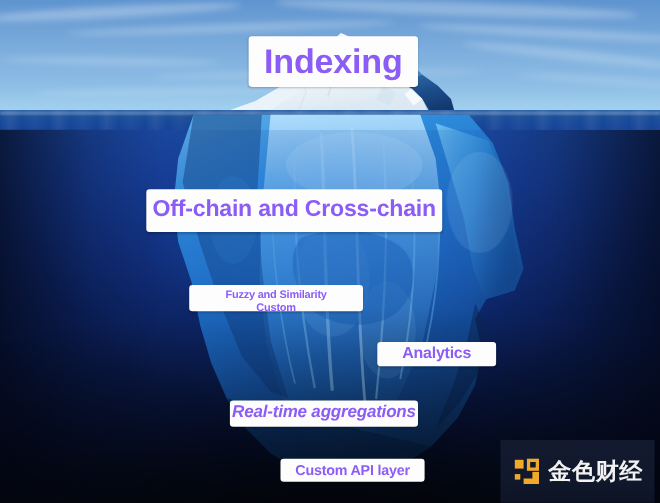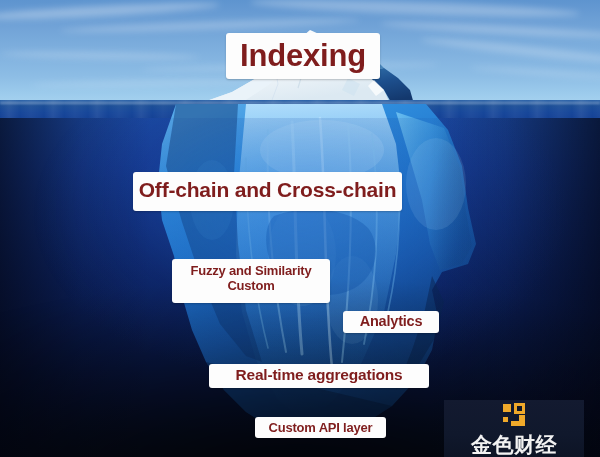--- a/index.html
+++ b/index.html
@@ -141,21 +141,21 @@
     position: absolute;
     left: 96px; top: 104px;
     width: 404px; height: 353px;
   }
   .berg-bottom svg { display: block; }
 
   
   .label {
     position: absolute;
     background: #fdfdfd;
-    color: #7f1d1d;
+    color: #8b5cf6;
     border-radius: 3px;
     text-align: center;
     font-weight: bold;
     line-height: 1.16;
     letter-spacing: -0.2px;
     box-shadow: 0 1px 2px rgba(0,0,0,0.22);
     box-sizing: border-box;
   }
 
   #label-indexing {
@@ -165,54 +165,54 @@
     padding-top: 5px;
   }
   #label-merges {
     left: 133px; top: 172px;
     width: 269px; height: 39px;
     font-size: 21px;
     padding-top: 6px;
   }
   #label-fuzzy {
     left: 172px; top: 259px;
-    width: 158px; height: 44px;
-    font-size: 13px;
+    width: 158px; height: 24px;
+    font-size: 10px;
     padding-top: 4px;
   }
   #label-analytics {
     left: 343px; top: 311px;
-    width: 96px; height: 22px;
+    width: 108px; height: 22px;
     font-size: 14.5px;
     padding-top: 2px;
   }
   #label-realtime {
     left: 209px; top: 364px;
-    width: 220px; height: 24px;
+    width: 171px; height: 24px;
     font-size: 15.5px;
     padding-top: 2px;
+    font-style: italic;
   }
   #label-customapi {
     left: 255px; top: 417px;
     width: 131px; height: 21px;
     font-size: 13px;
     padding-top: 3px;
   }
 
   
   #watermark {
     position: absolute;
-    right: 16px; bottom: 0;
+    right: 5px; bottom: 0;
     width: 140px; height: 57px;
     background: linear-gradient(180deg, #131a30 0%, #10182c 60%, #0d1425 100%);
     display: flex;
     align-items: center;
     justify-content: center;
     gap: 7px;
-    flex-direction: column;
   }
   #watermark-mark { display:block; }
   #watermark-text {
     color: #f2f2f2;
     font-size: 21px;
     font-weight: bold;
     letter-spacing: 0.5px;
     line-height: 1;
     font-family: "DejaVu Sans", sans-serif;
   }

